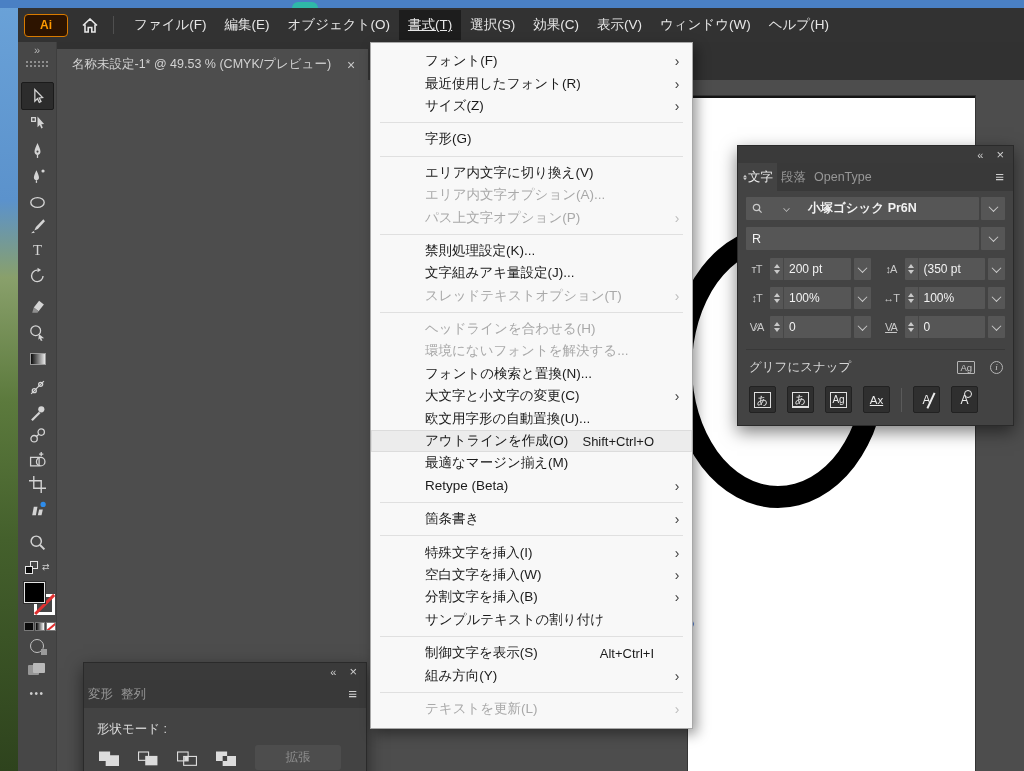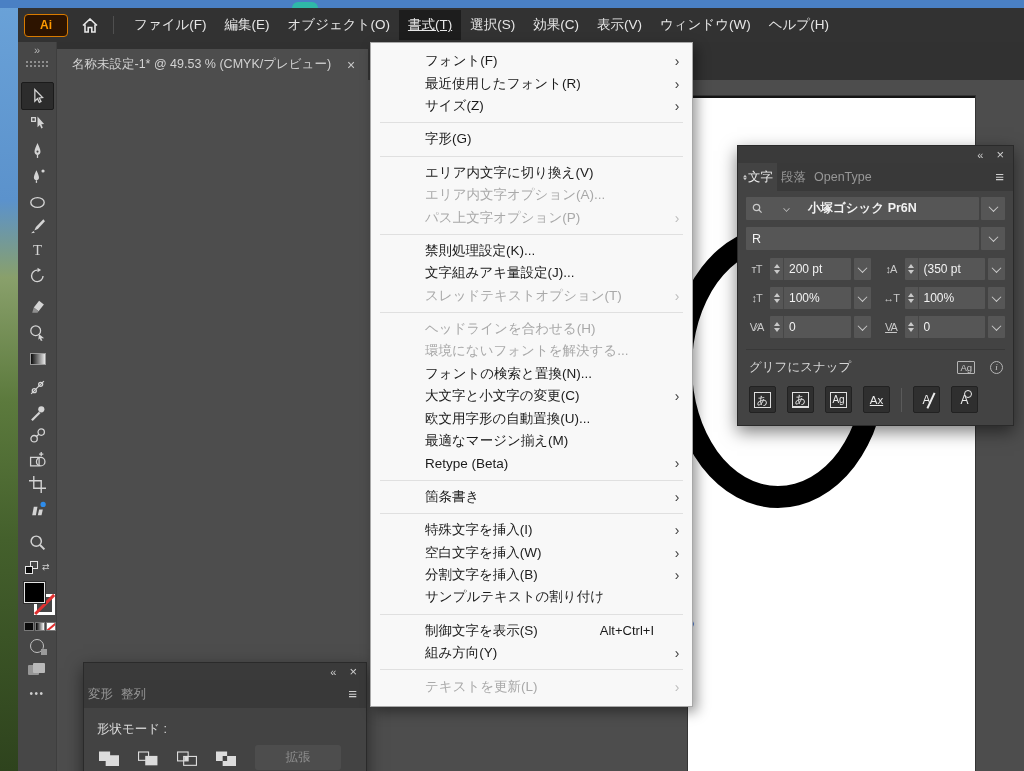--- a/index.html
+++ b/index.html
@@ -417,20 +417,26 @@
         <span class="fill"></span>
         <span class="sc"></span>
         <span class="arr">›</span>
       </div>
       <div class="mi">
         <span class="lbl">欧文用字形の自動置換(U)...</span>
         <span class="fill"></span>
         <span class="sc"></span>
         <span class="arr"></span>
       </div>
+      <div class="mi hl">
+        <span class="lbl">アウトラインを作成(O)</span>
+        <span class="fill"></span>
+        <span class="sc">Shift+Ctrl+O</span>
+        <span class="arr"></span>
+      </div>
       <div class="mi">
         <span class="lbl">最適なマージン揃え(M)</span>
         <span class="fill"></span>
         <span class="sc"></span>
         <span class="arr"></span>
       </div>
       <div class="mi">
         <span class="lbl">Retype (Beta)</span>
         <span class="fill"></span>
         <span class="sc"></span>

